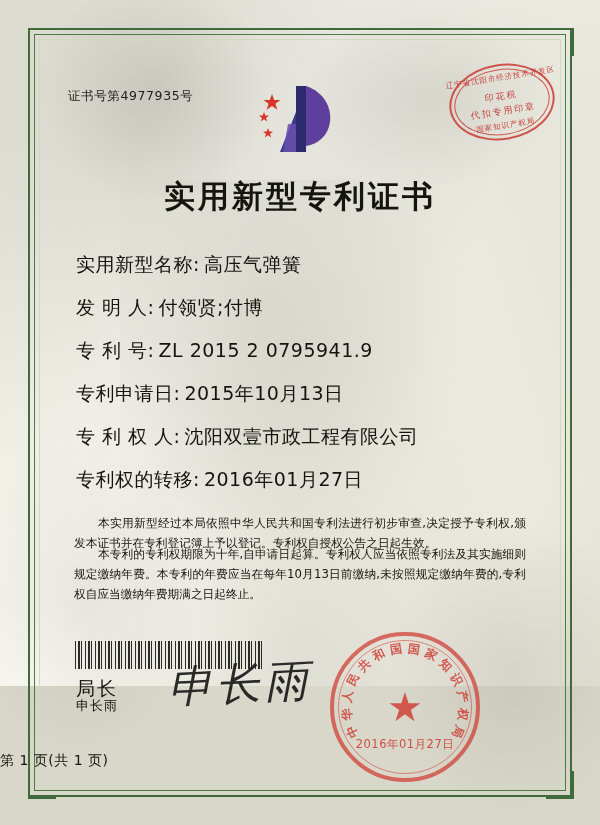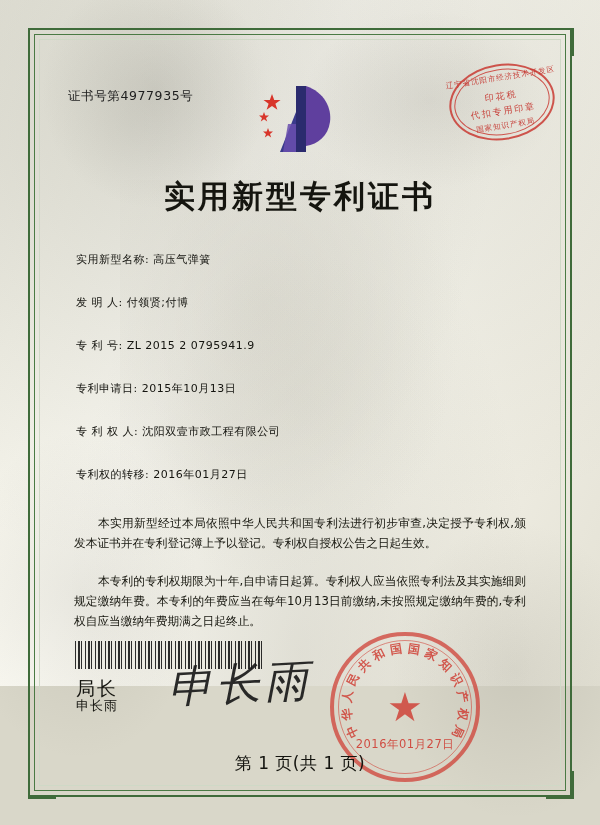--- a/index.html
+++ b/index.html
@@ -129,21 +129,21 @@
     font-weight: bold;
     letter-spacing: 3px;
     color: #15150f;
     font-family: "DejaVu Sans", "Liberation Sans", sans-serif;
   }
 
   
   .field {
     position: absolute;
     left: 76px;
-    font-size: 11px;
+    font-size: 19px;
     color: #14140f;
     white-space: nowrap;
     font-family: "DejaVu Sans", sans-serif;
   }
   .field .lbl { letter-spacing: 0.5px; }
   .field .val { margin-left: 4px; letter-spacing: 0.5px; }
 
   #f-name   { top: 252px; }
   #f-inventor { top: 295px; }
   #f-patentno { top: 338px; }
@@ -157,21 +157,21 @@
     left: 74px;
     width: 452px;
     font-size: 11.7px;
     line-height: 1.72;
     color: #17170f;
     text-align: justify;
     text-indent: 24px;
     font-family: "DejaVu Sans", sans-serif;
   }
   #p1 { top: 500px; margin-top: 13px; }
-  #p2 { top: 571px; }
+  #p2 { top: 544px; }
   #p3 { top: 603px; }
 
   
   #barcode {
     position: absolute;
     left: 75px; top: 641px;
     width: 190px; height: 28px;
     background: repeating-linear-gradient(
       to right,
       #111 0px, #111 1px,
@@ -265,22 +265,22 @@
     letter-spacing: 0.5px;
     font-family: "DejaVu Sans", sans-serif;
     white-space: nowrap;
   }
 
   
   #footer {
     position: absolute;
     left: 0; top: 752px;
     width: 600px;
-    text-align: center;
-    font-size: 17px;
+    text-align: left;
+    font-size: 14px;
     color: #14140f;
     letter-spacing: 0.5px;
   }
 
   
   #watermark {
     position: absolute;
     left: 120px; top: 180px;
     width: 360px; height: 420px;
     background: radial-gradient(ellipse at 40% 30%, rgba(200,198,185,0.35), rgba(255,255,255,0) 65%);

